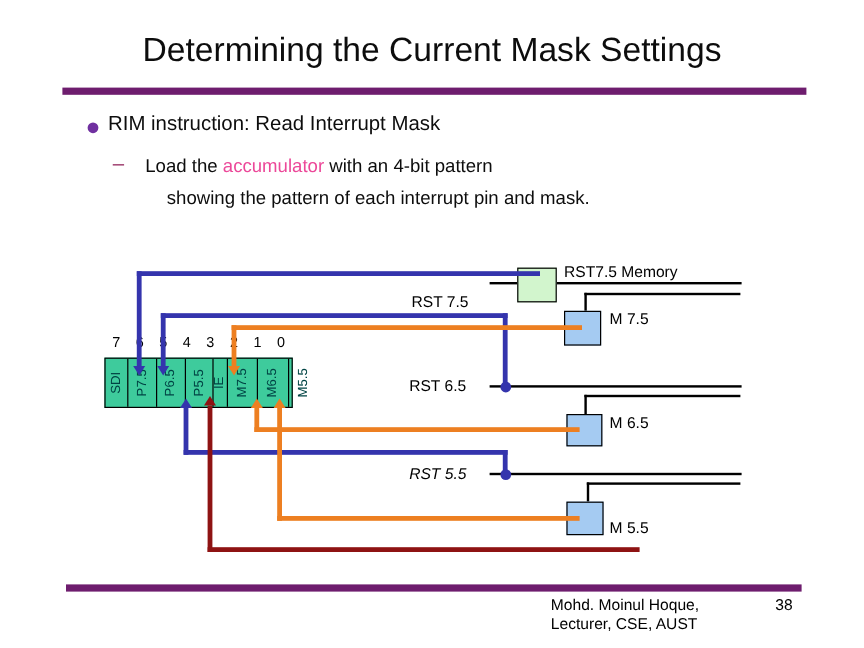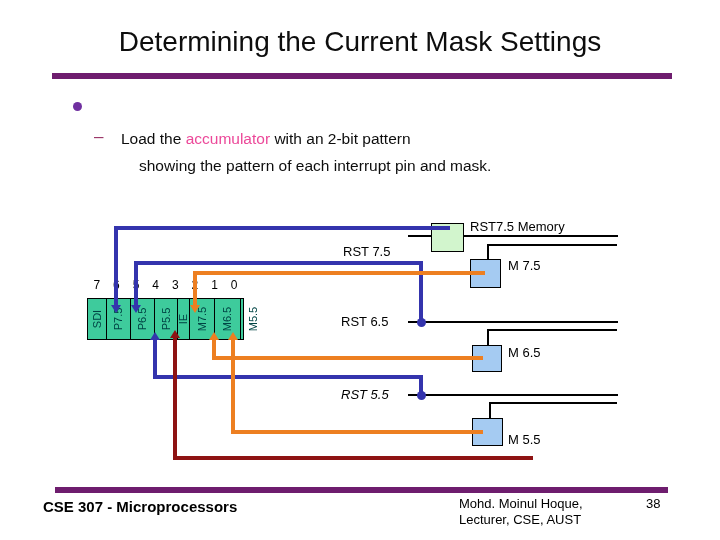--- a/index.html
+++ b/index.html
@@ -78,22 +78,23 @@
 </style>
 </head>
 <body>
 
 <div id="slide">
 
   <div id="title" class="abs">Determining the Current Mask Settings</div>
   <div id="title-rule" class="abs"></div>
 
   <div id="bullet-dot" class="abs"></div>
+  <div id="bullet-text" class="abs">RIM instruction: Read Interrupt Mask</div>
   <div id="sub-dash" class="abs">–</div>
-  <div id="sub-line1" class="abs subline"><span>Load the </span><span id="accum">accumulator</span><span> with an 2-bit pattern</span></div>
+  <div id="sub-line1" class="abs subline"><span>Load the </span><span id="accum">accumulator</span><span> with an 4-bit pattern</span></div>
   <div id="sub-line2" class="abs subline">showing the pattern of each interrupt pin and mask.</div>
 
   <div id="bit-numbers" class="abs">
     <span>7</span>
     <span>6</span>
     <span>5</span>
     <span>4</span>
     <span>3</span>
     <span>2</span>
     <span>1</span>
@@ -177,20 +178,19 @@
 
   <div class="arrow a-up-orange" style="left:228px; top:332px;"></div>
   <div class="wire v orange" style="left:231px; top:340px; height:94px;"></div>
   <div class="wire h orange" style="left:231px; top:430px; width:252px;"></div>
 
   <div class="arrow a-up-dred" style="left:170px; top:330px;"></div>
   <div class="wire v dred" style="left:173px; top:338px; height:122px;"></div>
   <div class="wire h dred" style="left:173px; top:456px; width:360px;"></div>
 
   <div id="footer-bar" class="abs"></div>
-  <div id="footer-course" class="abs">CSE 307 - Microprocessors</div>
   <div id="footer-author" class="abs">
     <div>Mohd. Moinul Hoque,</div>
     <div>Lecturer, CSE, AUST</div>
   </div>
   <div id="footer-page" class="abs">38</div>
 
 </div>
 
 </body></html>

